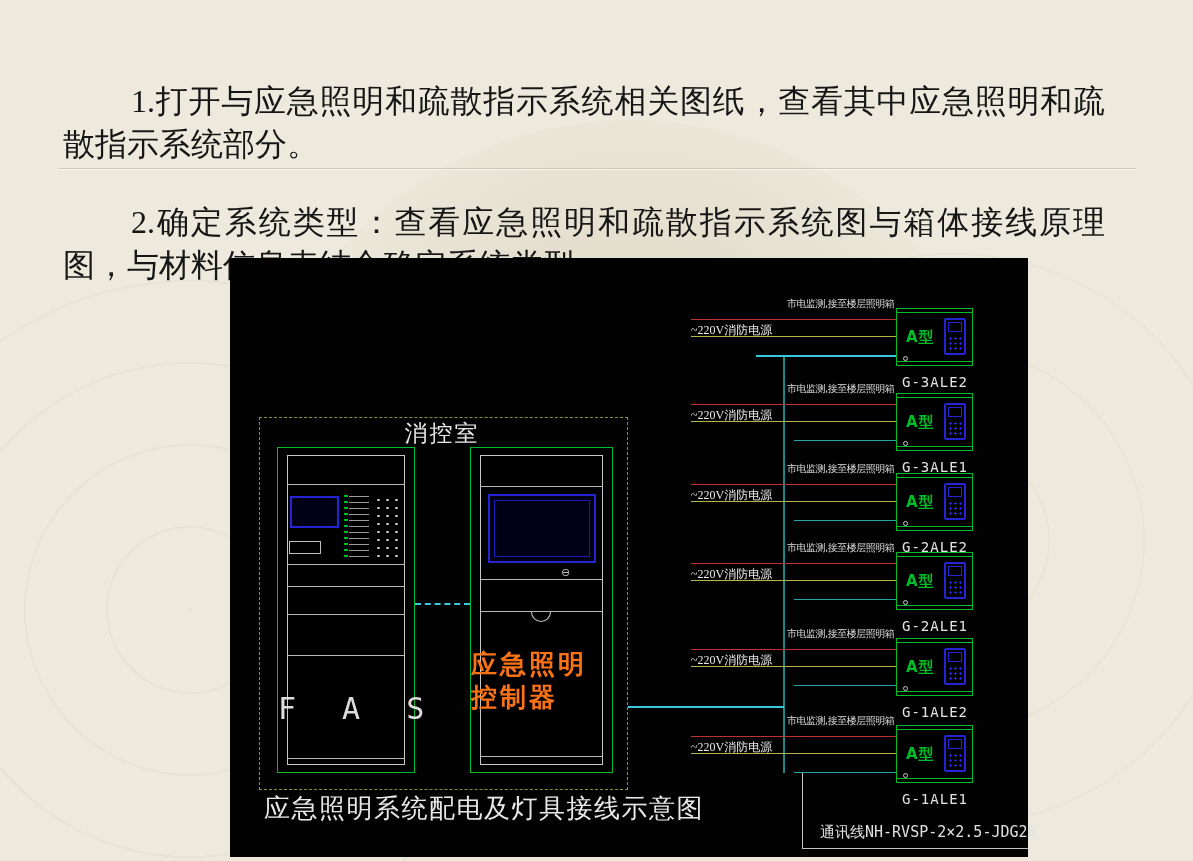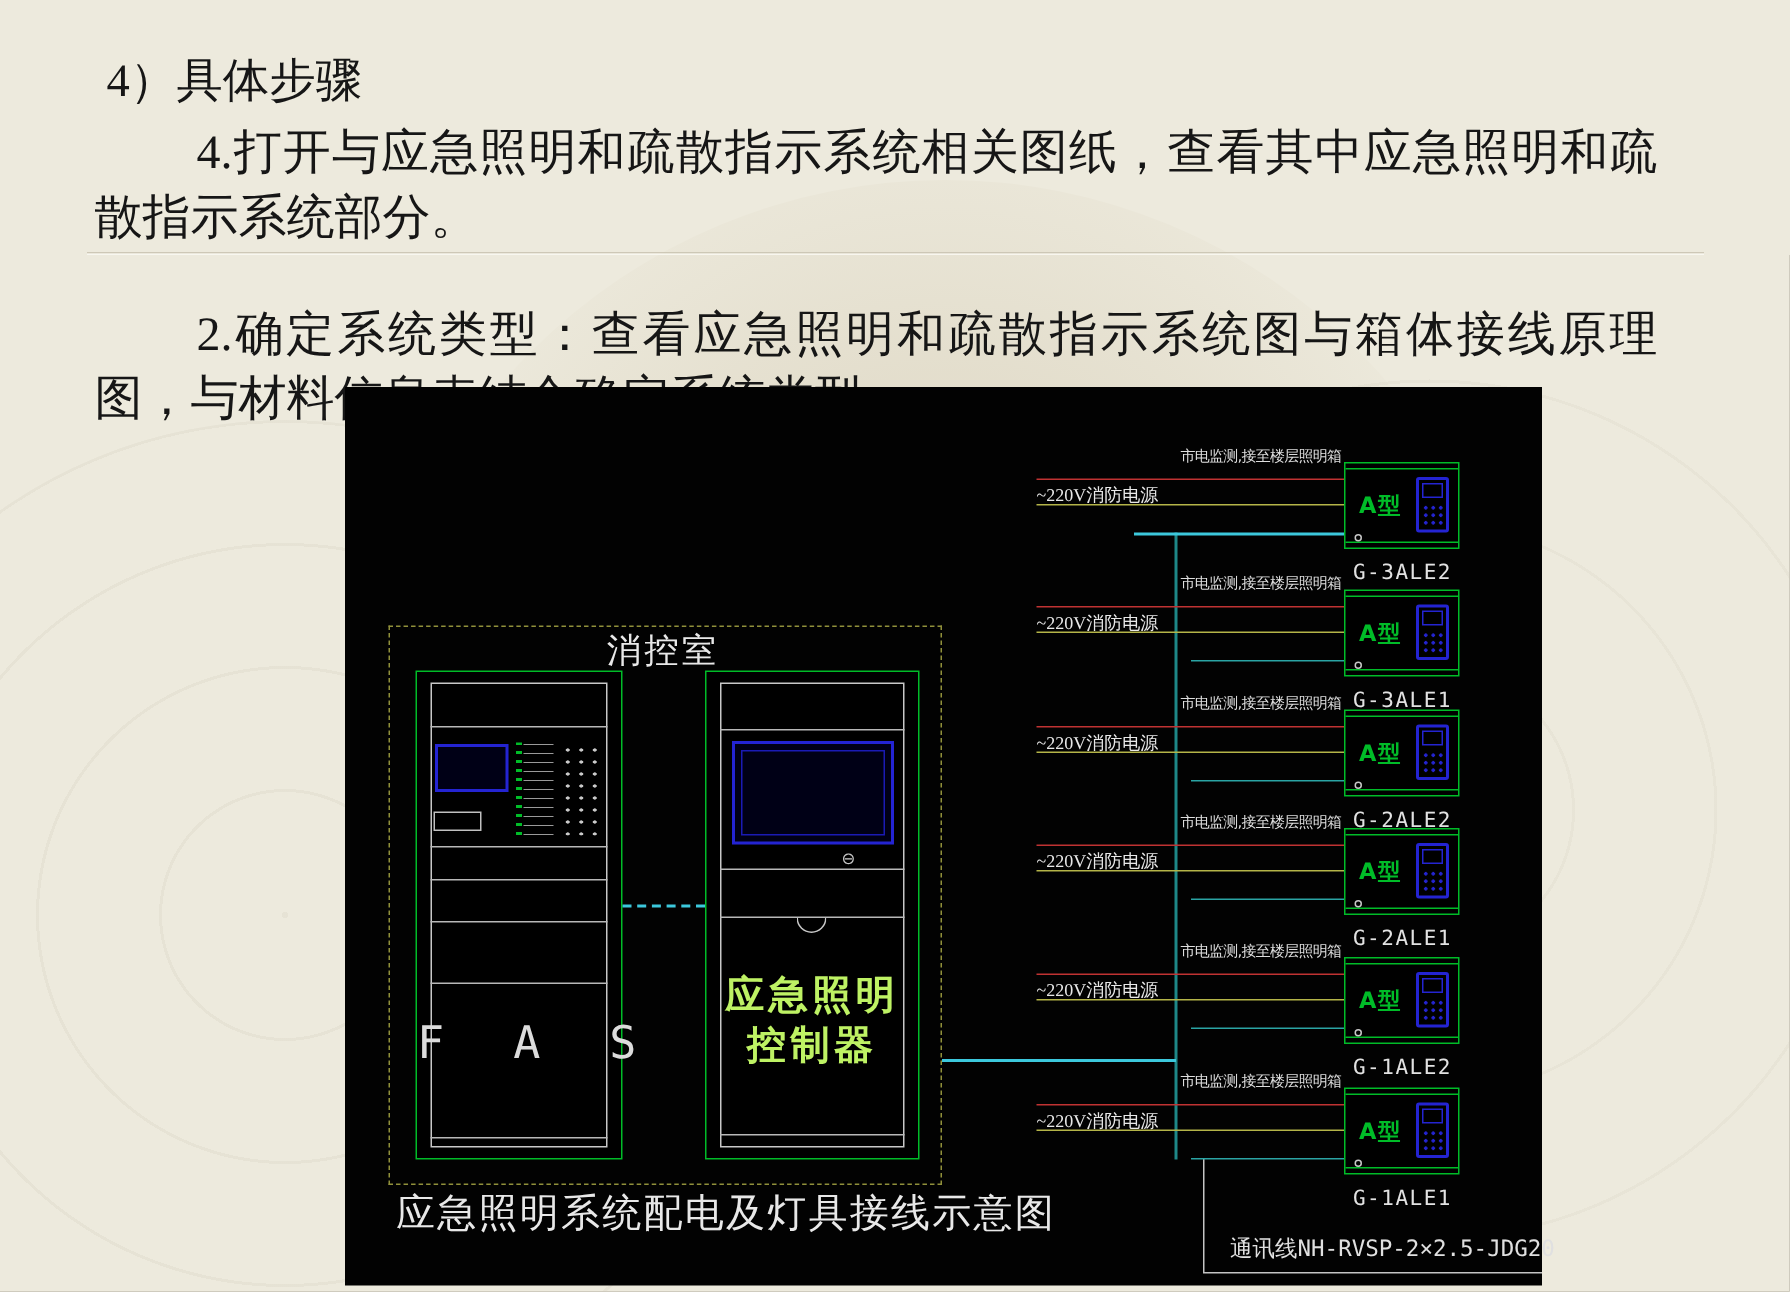--- a/index.html
+++ b/index.html
@@ -36,23 +36,23 @@
   .hline{left:9px;right:9px;height:0;border-top:1px solid #b8b8b8;}
 
   .crt{border:2px solid var(--blue);background:#000016;}
   .scr-inner{left:4px;top:4px;right:4px;bottom:4px;border:1px solid #1a1ab4;}
   .mini-rect{border:1px solid #c0c0c0;}
   .led-col{background:
       repeating-linear-gradient(to bottom, rgba(0,0,0,0) 0 1px, #9a9a9a 1px 2px, rgba(0,0,0,0) 2px 6px);}
   .led-dots{width:4px;background:repeating-linear-gradient(to bottom, var(--green) 0 2px, rgba(0,0,0,0) 2px 6px);}
   .keypad{background-image:radial-gradient(#cacaca 1.1px, rgba(0,0,0,0) 1.3px);background-size:9px 8px;background-position:1px 1px;}
 
-  .fas-label{left:0;right:0;top:230px;text-align:right;color:#dcdcdc;font-size:30px;letter-spacing:14px;
+  .fas-label{left:0;right:0;top:243px;text-align:right;color:#dcdcdc;font-size:30px;letter-spacing:14px;
              font-family:"DejaVu Sans Mono","Liberation Mono",monospace;white-space:nowrap;}
-  .ctrl-label{left:0;right:0;top:200px;text-align:center;color:#bef264;font-size:26px;font-weight:bold;
+  .ctrl-label{left:0;right:0;top:200px;text-align:left;color:#f97316;font-size:26px;font-weight:bold;
               letter-spacing:3px;line-height:33px;white-space:nowrap;}
   .dash-link{left:185px;top:345px;width:55px;height:0;border-top:2px dashed var(--cyan);}
   .circle-glyph{color:#c8c8c8;font-size:11px;line-height:11px;font-family:"DejaVu Sans",sans-serif;}
   .arc{width:20px;height:10px;border:1px solid #c8c8c8;border-top:none;border-radius:0 0 11px 11px;background:#000;}
 
   .caption{left:34px;top:533px;color:#e8e8e8;font-size:26px;letter-spacing:1.5px;white-space:nowrap;}
 
   .trunk{left:553px;top:97px;width:2px;height:418px;background:var(--teal);}
   .ctrl-line{left:398px;top:448px;width:156px;height:2px;background:var(--cyan);}
   .lead-v{left:572px;top:514px;width:1px;height:76px;background:#c4c4c4;}
@@ -82,22 +82,21 @@
           font-family:"DejaVu Sans Mono","Liberation Mono",monospace;white-space:nowrap;}
 </style>
 </head>
 <body>
 
 <div class="slide">
   <div class="wm wm1"></div>
   <div class="wm wm2"></div>
   <div class="wm wm3"></div>
 
-  <div class="heading">4）具体步骤</div>
-  <div class="para" id="para1">4.打开与应急照明和疏散指示系统相关图纸，查看其中应急照明和疏散指示系统部分。</div>
+  <div class="para" id="para1">1.打开与应急照明和疏散指示系统相关图纸，查看其中应急照明和疏散指示系统部分。</div>
   <div class="divider"></div>
   <div class="para" id="para2">2.确定系统类型：查看应急照明和疏散指示系统图与箱体接线原理图，与材料信息表结合确定系统类型。</div>
 
   <div class="diagram" style="--green: #00bc28; --red: #c03232; --yellow: #b4b448; --teal: #1e8888; --cyan: #3cc8dc; --blue: #2424d2; --olive: #90903a;">
 
     <div class="room-box"></div>
     <div class="room-label">消控室</div>
 
     <div class="cabinet cab-left">
       <div class="cab-inner"></div>

